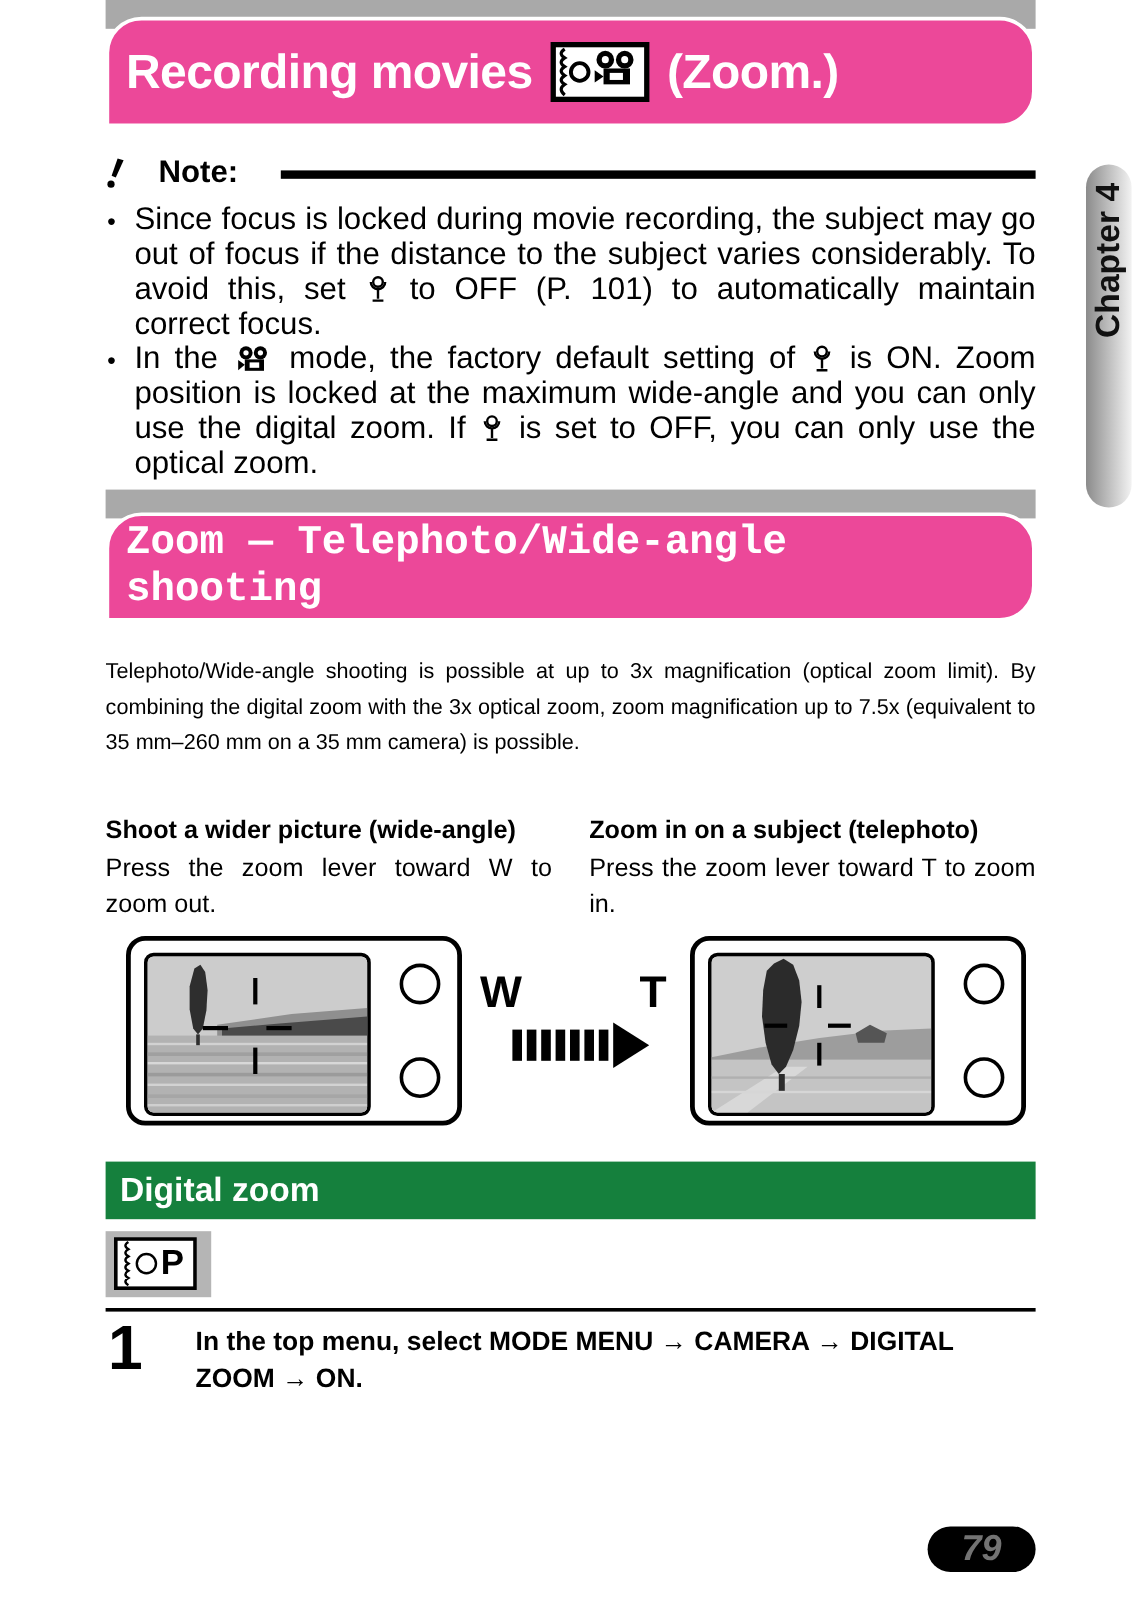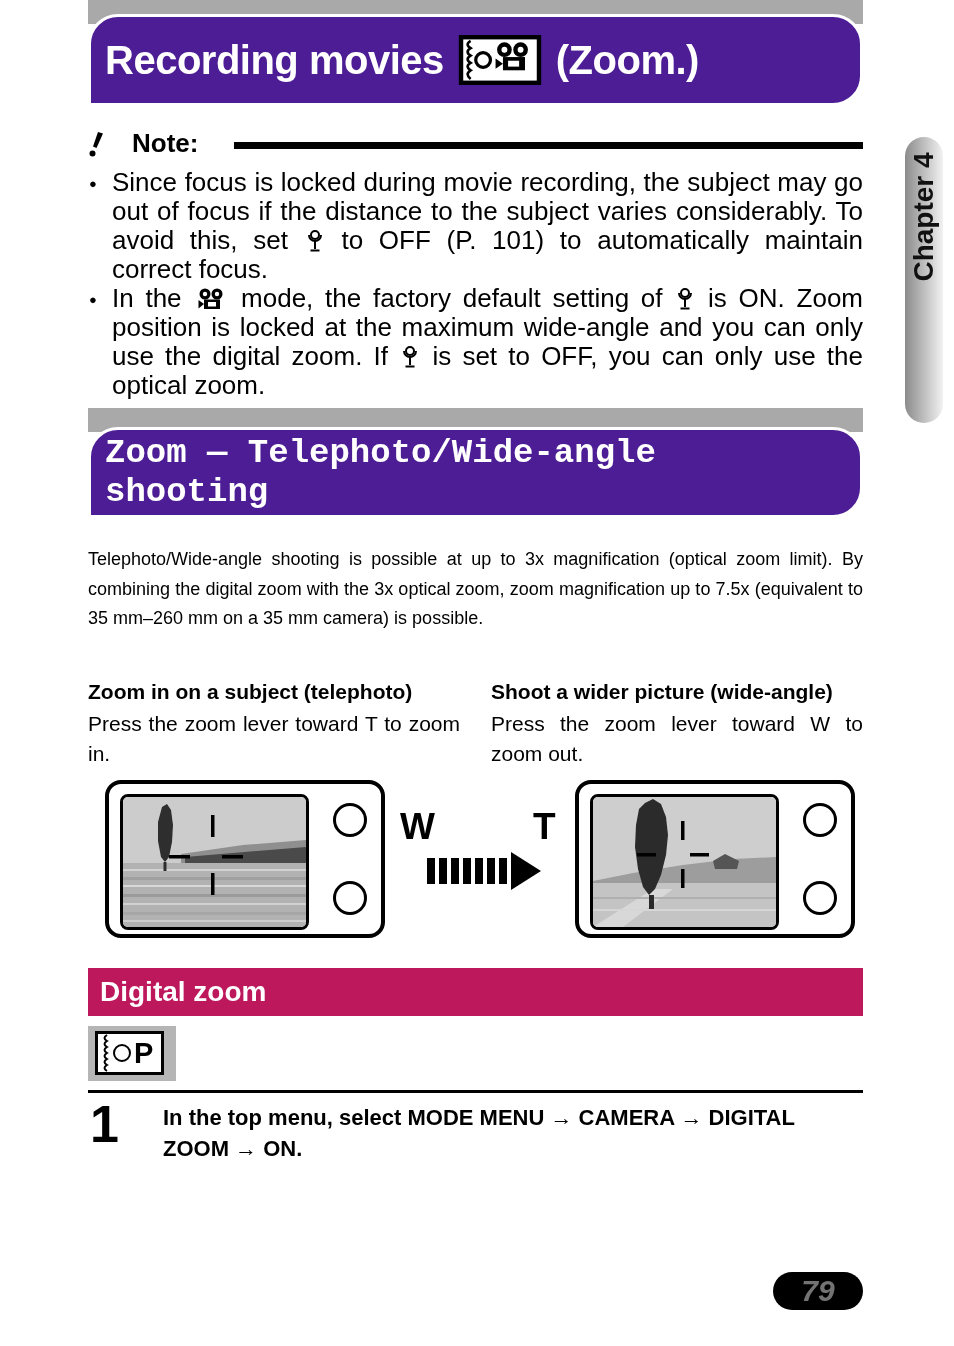--- a/index.html
+++ b/index.html
@@ -10,21 +10,21 @@
   .content{position:absolute;left:88px;top:0;width:775px;height:100%;}
 
   
   .band{position:absolute;left:0;width:775px;height:24px;background:#a9a9a9;}
   .band1{top:0;}
   .band2{top:408px;}
 
   
   .titlebar{
     position:absolute;left:0;width:775px;box-sizing:border-box;
-    background:#4c1d95;border:3px solid #fff;
+    background:#ec4899;border:3px solid #fff;
     border-radius:30px 30px 30px 0;
     color:#fff;font-weight:bold;
     display:flex;align-items:center;padding-left:14px;
   }
   .header1{top:14px;height:92px;font-size:40px;gap:14px;letter-spacing:-0.5px;}
   .header2{top:427px;height:91px;flex-direction:column;align-items:flex-start;justify-content:center;font-size:34px;line-height:39px;font-family:Liberation Mono, monospace;}
   .mode-box{display:inline-flex;}
 
   
   .note-block{position:absolute;left:0;top:128px;width:775px;}
@@ -57,21 +57,21 @@
   .btn-bottom{bottom:19px;}
   .lever{position:absolute;left:312px;top:28px;width:162px;height:110px;}
   .lever-label{position:absolute;top:0;font-size:37px;font-weight:bold;}
   .w-label{left:0;}
   .t-label{left:133px;}
   .zoom-arrow{position:absolute;left:27px;top:46px;display:flex;align-items:center;}
   .zbar{width:8px;height:26px;background:#000;margin-right:4px;}
   .zhead{width:0;height:0;border-top:19px solid transparent;border-bottom:19px solid transparent;border-left:30px solid #000;}
 
   
-  .dzbar{position:absolute;left:0;top:968px;width:775px;height:48px;background:#be185d;color:#fff;
+  .dzbar{position:absolute;left:0;top:968px;width:775px;height:48px;background:#15803d;color:#fff;
     font-size:28px;font-weight:bold;display:flex;align-items:center;padding-left:12px;box-sizing:border-box;}
   .modes{position:absolute;left:0;top:1026px;background:#b5b5b5;display:inline-flex;align-items:center;gap:14px;padding:5px 12px 6px 7px;}
   .mode-icon{display:inline-flex;align-items:center;background:#fff;border:3px solid #000;height:44px;box-sizing:border-box;padding:0 9px 0 3px;gap:3px;}
   .dial-circle{width:14px;height:14px;border:2.5px solid #000;border-radius:50%;display:inline-block;}
   .mode-label{font-size:29px;font-weight:bold;letter-spacing:-1px;}
 
   
   .steprule{position:absolute;left:0;top:1090px;width:775px;height:3px;background:#000;}
   .step{position:absolute;left:2px;top:1100px;width:773px;display:flex;gap:13px;}
   .step-num{font-size:52px;font-weight:bold;line-height:48px;width:25px;}
@@ -165,26 +165,26 @@
     <div class="band band2"></div>
     <div class="titlebar header2">
       <div>Zoom — Telephoto/Wide-angle</div>
       <div>shooting</div>
     </div>
 
     <p class="intro">Telephoto/Wide-angle shooting is possible at up to 3x magnification (optical zoom limit). By combining the digital zoom with the 3x optical zoom, zoom magnification up to 7.5x (equivalent to 35 mm–260 mm on a 35 mm camera) is possible.</p>
 
     <div class="cols">
       <div class="col">
+        <h3>Shoot a wider picture (wide-angle)</h3>
+        <p>Press the zoom lever toward W to zoom out.</p>
+      </div>
+      <div class="col">
         <h3>Zoom in on a subject (telephoto)</h3>
         <p>Press the zoom lever toward T to zoom in.</p>
-      </div>
-      <div class="col">
-        <h3>Shoot a wider picture (wide-angle)</h3>
-        <p>Press the zoom lever toward W to zoom out.</p>
       </div>
     </div>
 
     <div class="illus">
       <div class="camera camera-left">
         <svg class="photo" viewBox="0 0 183 130" preserveAspectRatio="none">
           <rect width="183" height="130" fill="#cccccc"></rect>
           <polygon points="58,57 120,48 183,43 183,68 58,68" fill="#8f8f8f"></polygon>
           <polygon points="62,60 110,56 183,50 183,70 62,70" fill="#4a4a4a"></polygon>
           <rect y="66" width="183" height="64" fill="#b2b2b2"></rect>

